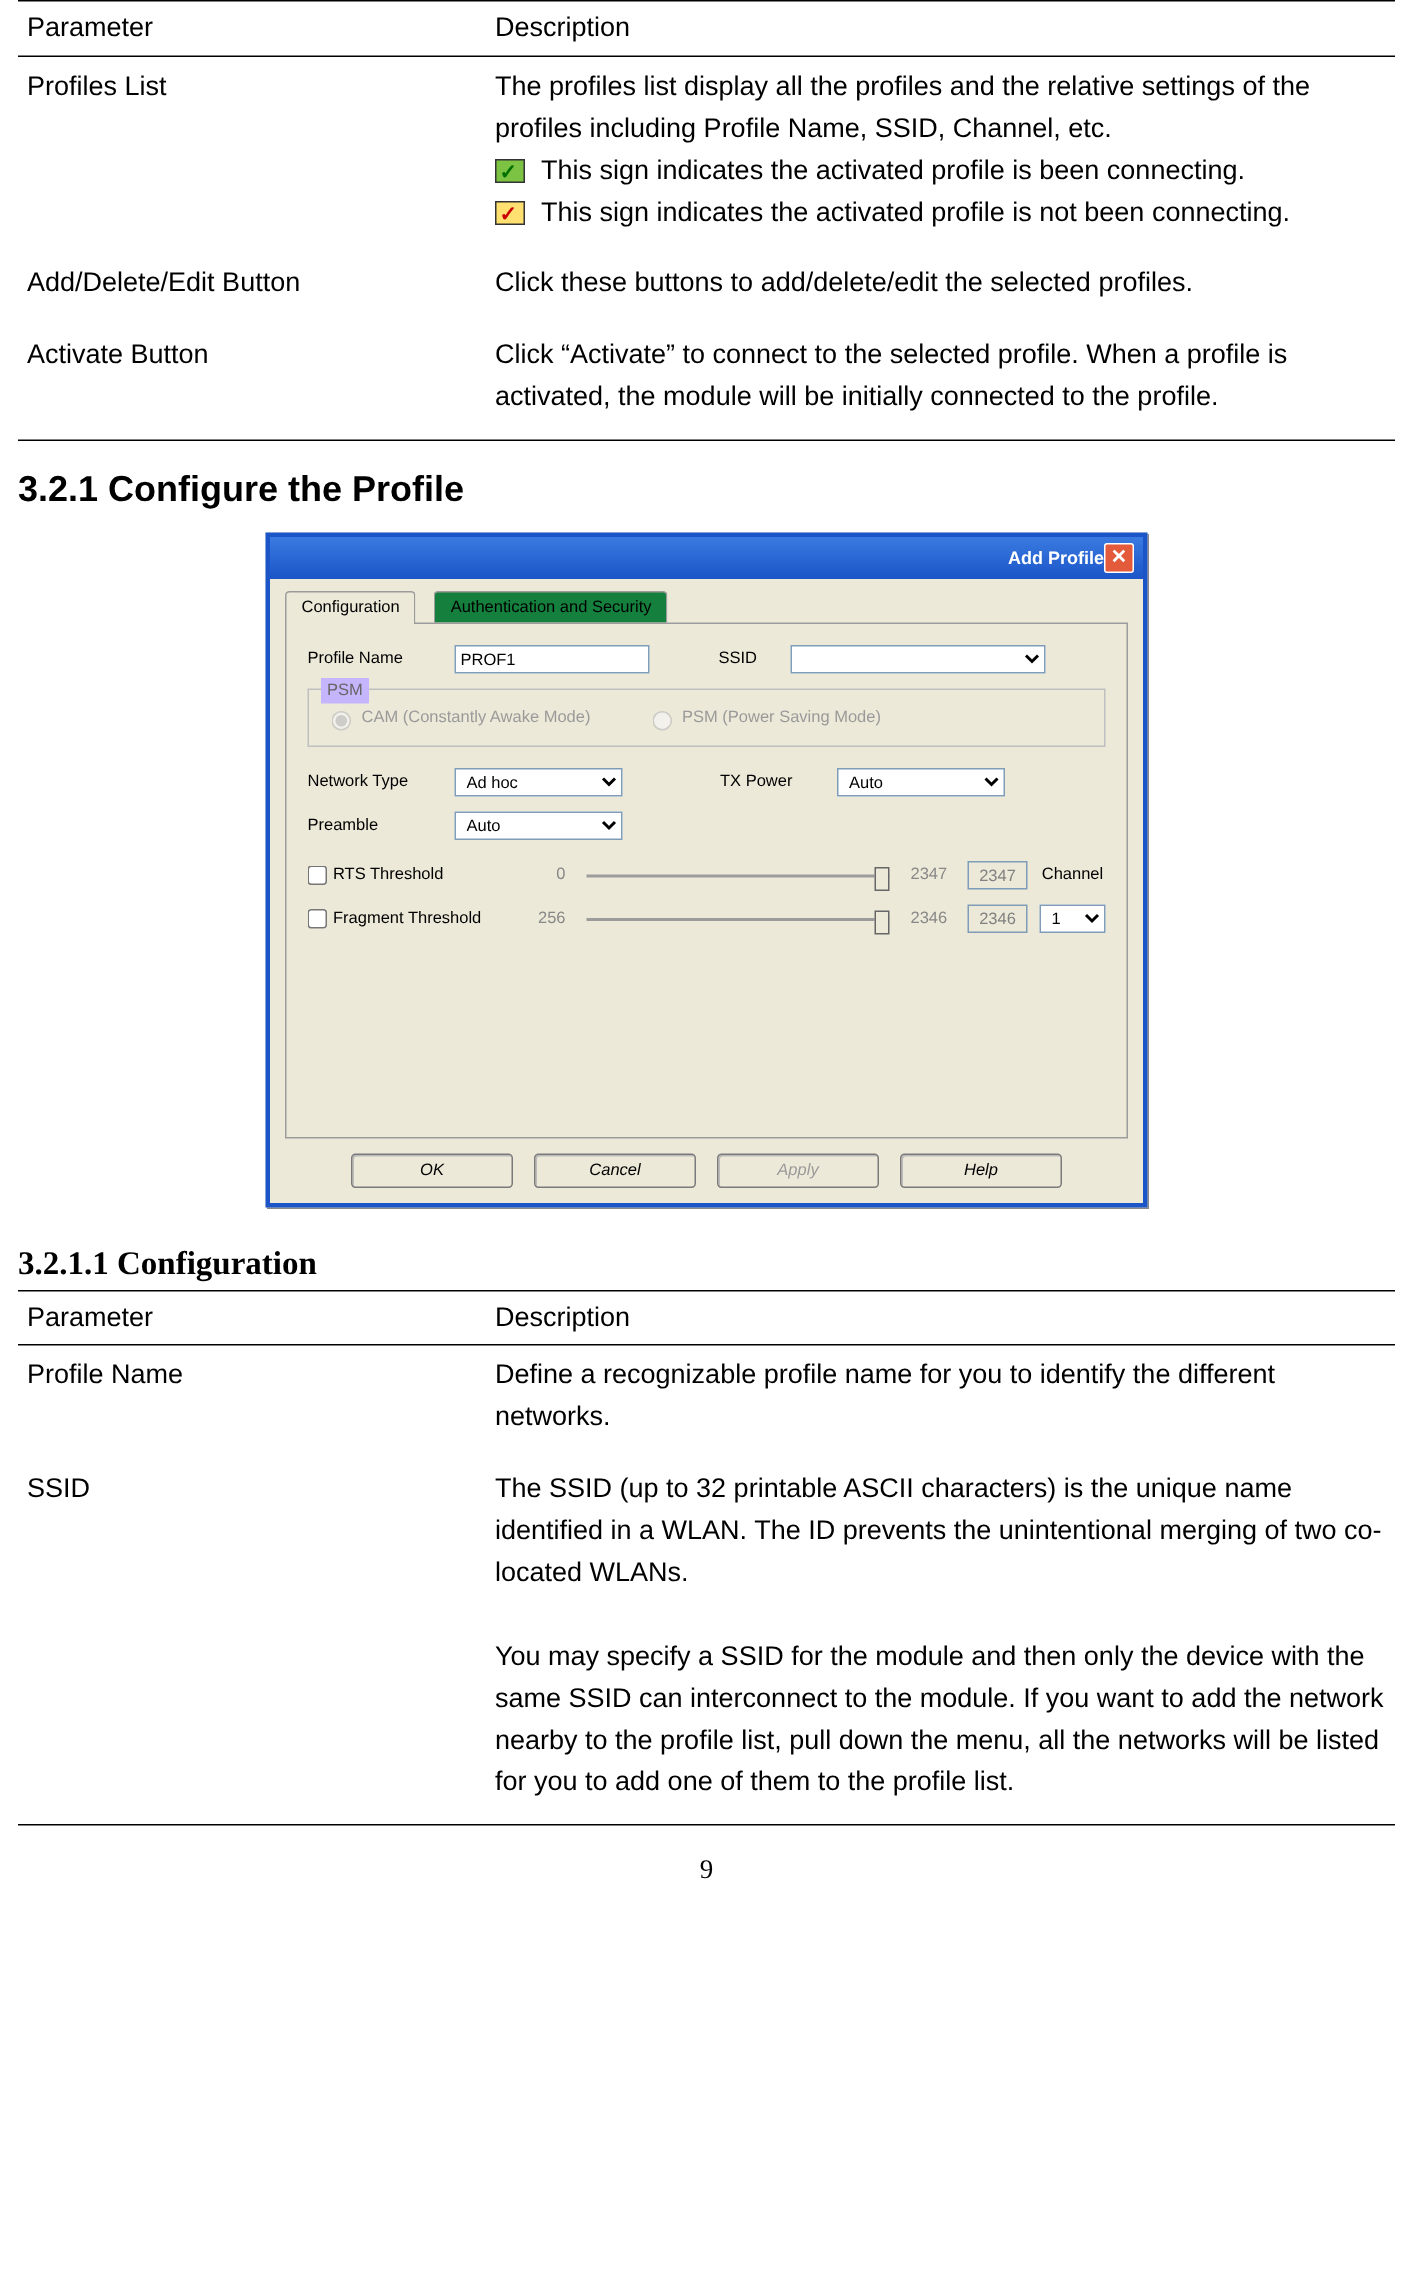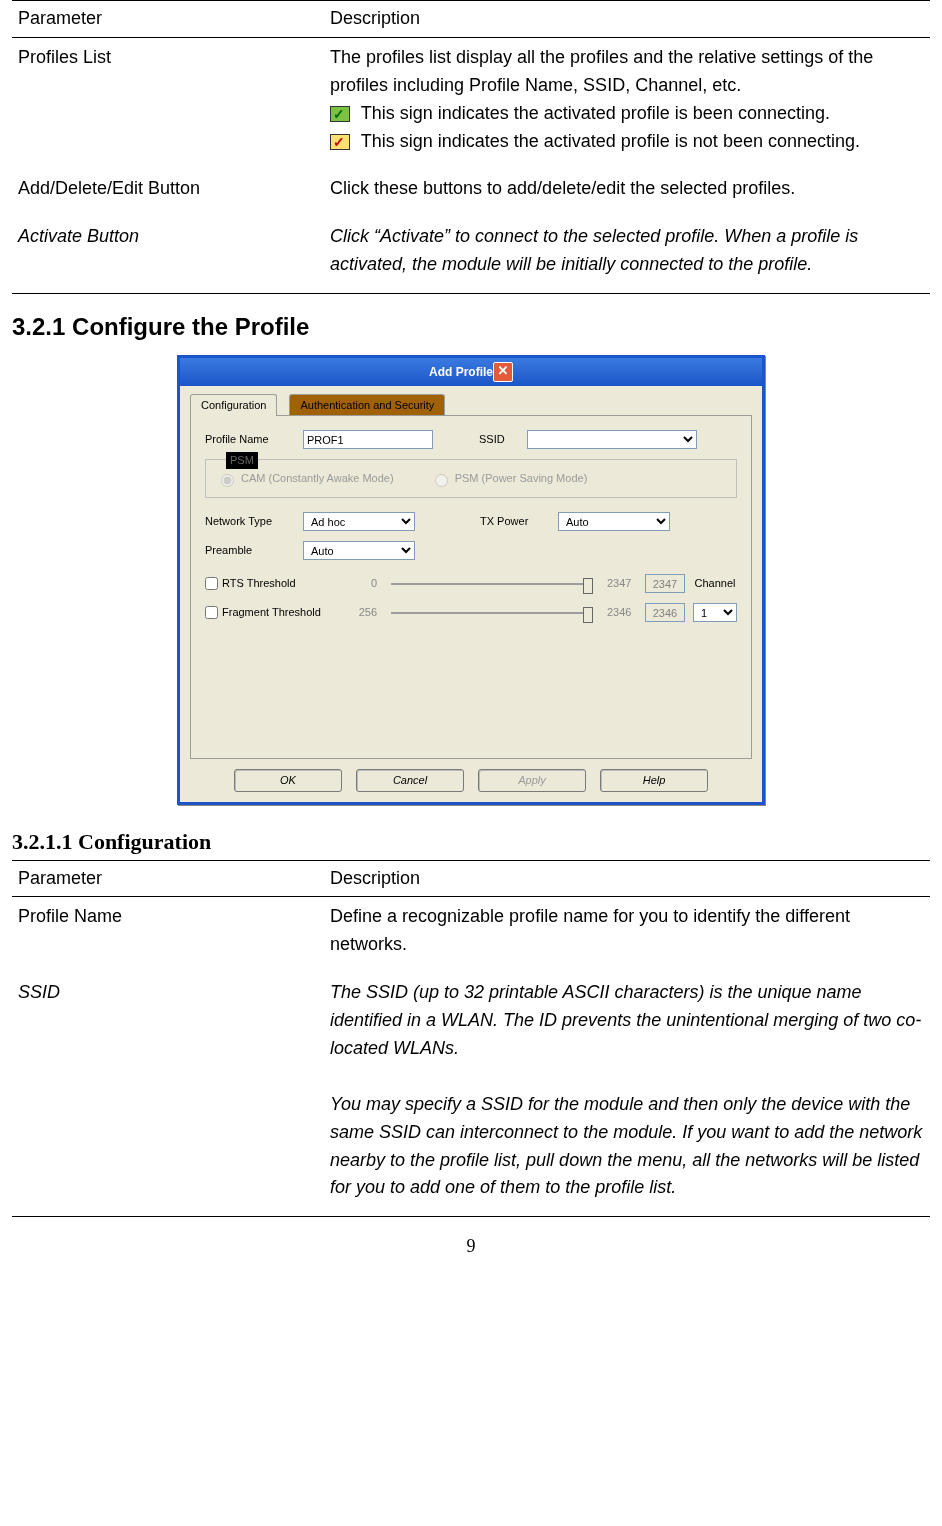--- a/index.html
+++ b/index.html
@@ -20,21 +20,21 @@
   table.param-table > tbody > tr > td {
     padding: 6px 6px 14px;
     vertical-align: top;
   }
   table.param-table .hdr td {
     border-bottom: 1px solid #000;
     padding-top: 4px;
     padding-bottom: 4px;
   }
   table.param-table td.col-param { width: 300px; }
-  table.param-table .lastrow td { border-bottom: 1px solid #000; font-style: italic; }
+  table.param-table .lastrow td { border-bottom: 1px solid #000; }
 
   .status-icon {
     display: inline-block;
     width: 18px; height: 14px;
     border: 1px solid #333;
     background: #7cc243;
     position: relative;
     vertical-align: middle;
     margin-right: 6px;
   }
@@ -63,21 +63,21 @@
     font-size: 11px;
     box-shadow: 1px 1px 0 #888;
   }
   .titlebar {
     background: linear-gradient(#3a7ae0,#1b55c8);
     color: #fff;
     font-weight: bold;
     font-size: 12px;
     padding: 4px 6px;
     display:flex;
-    justify-content: center;
+    justify-content: flex-end;
     align-items:center;
   }
   .closebtn {
     width:18px; height:18px;
     background:#e35b3a;
     border:1px solid #fff;
     color:#fff;
     font-weight:bold;
     text-align:center;
     line-height:15px;
@@ -86,21 +86,21 @@
   }
   .dlg-body { padding: 8px 10px 10px; }
   .tabs {
     display:flex;
     gap:12px;
     margin-bottom:-1px;
   }
   .tab {
     border:1px solid #9c9c9c;
     border-bottom:none;
-    background:#a16207;
+    background:#15803d;
     padding:2px 10px;
     border-radius:3px 3px 0 0;
     color:#000;
   }
   .tab.active { background:#ece9d8; position:relative; z-index:2; }
   .tab-pane {
     border:1px solid #9c9c9c;
     padding:14px 14px 28px;
     min-height:300px;
     background:#ece9d8;
@@ -120,22 +120,22 @@
   }
   select.win { width:112px; }
   .readout { width:40px; background:#ece9d8; color:#808080; text-align:center;}
   .groupbox {
     border:1px solid #bfbfbf;
     padding:10px 10px 10px;
     margin:8px 0 14px;
     position:relative;
   }
   .groupbox .legend {
-    position:absolute; top:-8px; left:20px;
-    background:#000000; padding:0 4px; color:#666;
+    position:absolute; top:-8px; left:8px;
+    background:#c4b5fd; padding:0 4px; color:#666;
     font-size:11px;
   }
   .disabled { color:#9a9a9a; }
   .radio { display:inline-flex; align-items:center; gap:4px; }
   .slider {
     flex:1;
     height:2px; background:#9c9c9c;
     position:relative;
     margin:0 6px;
   }

